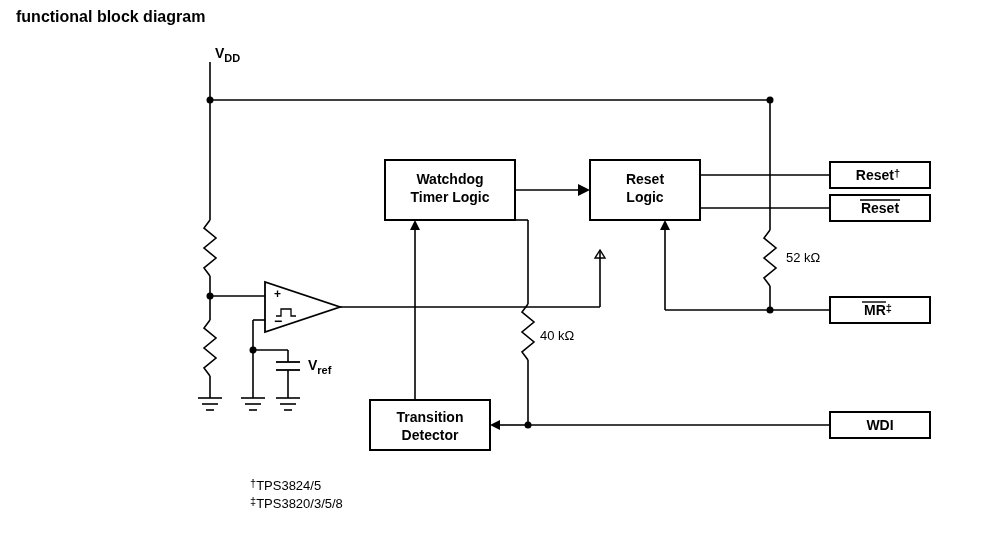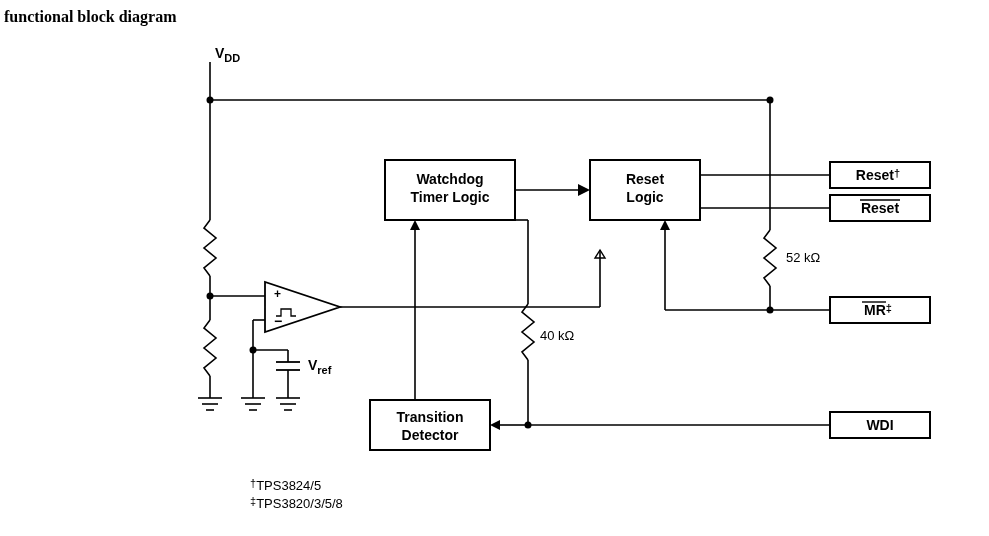--- a/index.html
+++ b/index.html
@@ -8,25 +8,24 @@
     background: #fff;
     font-family: Arial, Helvetica, sans-serif;
   }
   .page {
     position: relative;
     width: 989px;
     height: 536px;
   }
   .title {
     position: absolute;
-    left: 4px;
+    left: 16px;
     top: 8px;
     font-weight: bold;
     font-size: 16px;
-    font-family: Liberation Serif, serif;
   }
   svg {
     position: absolute;
     left: 0;
     top: 0;
   }
   .block {
     font-family: Arial, Helvetica, sans-serif;
     font-weight: bold;
     font-size: 14px;

